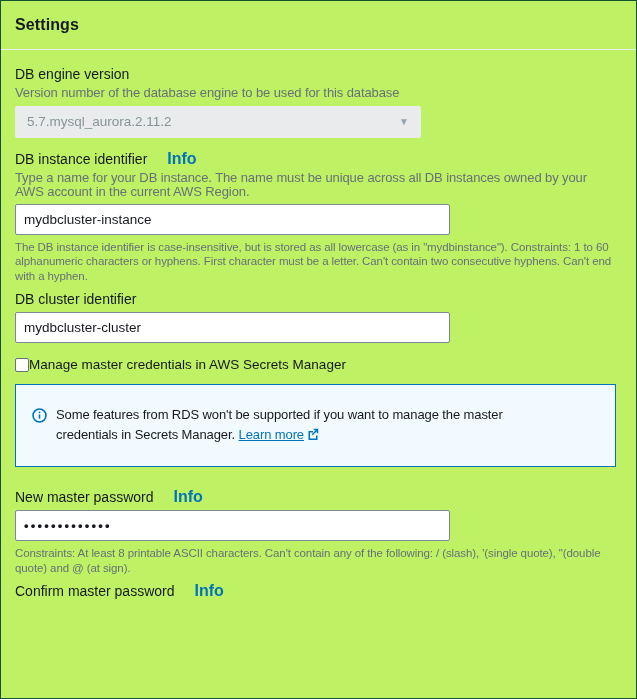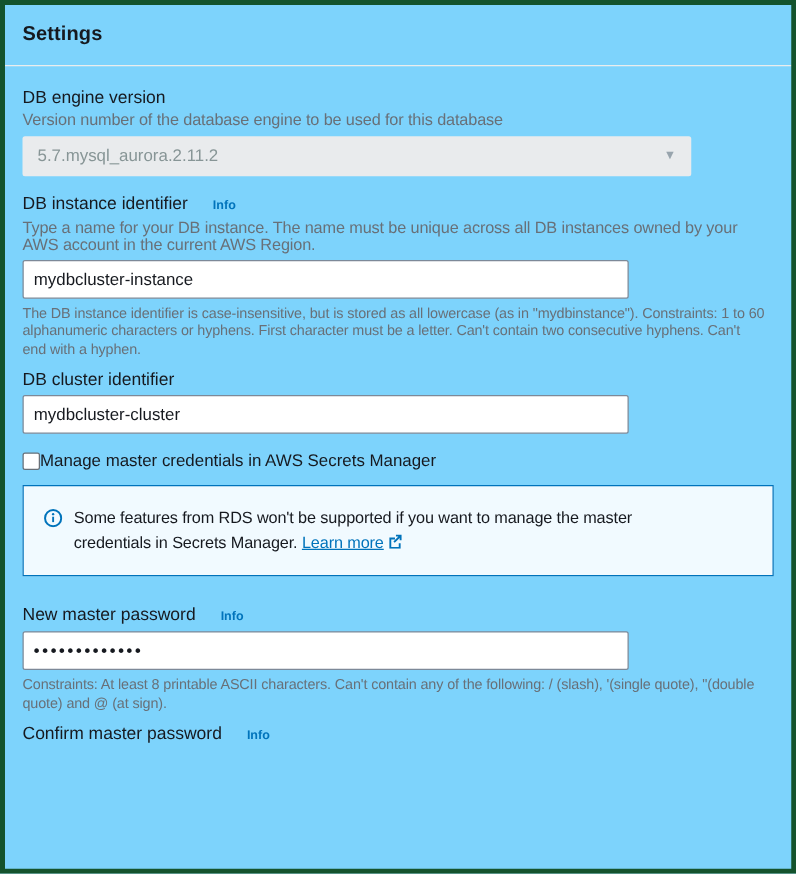--- a/index.html
+++ b/index.html
@@ -1,22 +1,22 @@
 <!DOCTYPE html>
 <html><head>
 <meta charset="utf-8">
 <style>
   * { box-sizing: border-box; }
   html, body { margin: 0; padding: 0; background: #fff; }
   body { font-family: "Liberation Sans", "DejaVu Sans", sans-serif; color: #16191f; }
 
   .page {
     width: 637px; height: 699px;
-    border: 4px solid #14532d;
-    background: #7dd3fc;
+    border: 1px solid #14532d;
+    background: #bef264;
     overflow: hidden;
   }
 
   .header {
     height: 49px;
     padding: 0 14px;
     display: flex; align-items: center;
     border-bottom: 1px solid #eaeded;
   }
   .header h1 {
@@ -24,47 +24,47 @@
   }
 
   .content { padding: 16px 20px 0 14px; }
 
   .group { margin-bottom: 13px; }
   .group.tight { margin-bottom: 8px; }
 
   .label-row { display: flex; align-items: baseline; gap: 20px; }
   .label { font-size: 14px; line-height: 17px; color: #16191f; }
   .info-link {
-    font-size: 10px; font-weight: 700; color: #0073bb;
+    font-size: 16px; font-weight: 700; color: #0073bb;
     text-decoration: none; cursor: pointer; line-height: 15px;
   }
 
   .desc {
     font-size: 13px; line-height: 14.5px; color: #687078;
     margin-top: 3px; letter-spacing: -0.1px;
   }
   .constraint {
     font-size: 11.5px; line-height: 14.5px; color: #687078;
     margin-top: 5px; letter-spacing: -0.1px;
   }
 
   .select {
     margin-top: 5px;
-    width: 535px; height: 32px;
+    width: 406px; height: 32px;
     background: #e9ebed; border-radius: 2px;
     display: flex; align-items: center; justify-content: space-between;
     padding: 0 12px;
     color: #879596; font-size: 13.5px;
   }
   .select .caret { color: #98a4ad; font-size: 10px; line-height: 1; }
 
   .text-input {
     display: block;
     margin-top: 4px;
-    width: 485px; height: 31px;
+    width: 435px; height: 31px;
     border: 1px solid #7d8998; border-radius: 2px;
     background: #fff;
     padding: 0 8px;
     font-family: "Liberation Sans", "DejaVu Sans", sans-serif;
     font-size: 13.5px; color: #16191f;
     outline: none;
   }
   .pw {
     font-weight: 700; letter-spacing: 2.2px; font-size: 13px;
   }
@@ -74,21 +74,21 @@
     width: 14px; height: 14px; flex: none;
     border: 1px solid #687078; border-radius: 2px; background: #fff;
   }
   .cb-label { font-size: 13.5px; line-height: 18px; color: #16191f; }
   .cb-desc { margin: 3px 0 0 23px; }
 
   .alert {
     margin: 10px 0 22px;
     width: 601px;
     border: 1px solid #0073bb; background: #f1faff;
-    padding: 15px 16px;
+    padding: 20px 16px;
     display: flex; gap: 9px; align-items: flex-start;
   }
   .alert-icon { flex: none; margin-top: 3px; }
   .alert-text {
     font-size: 13px; line-height: 20px; color: #16191f;
     max-width: 505px; letter-spacing: -0.1px;
   }
   .alert-link { color: #0073bb; text-decoration: underline; cursor: pointer; }
   .ext-icon { margin-left: 3px; vertical-align: -1px; }
 </style>

